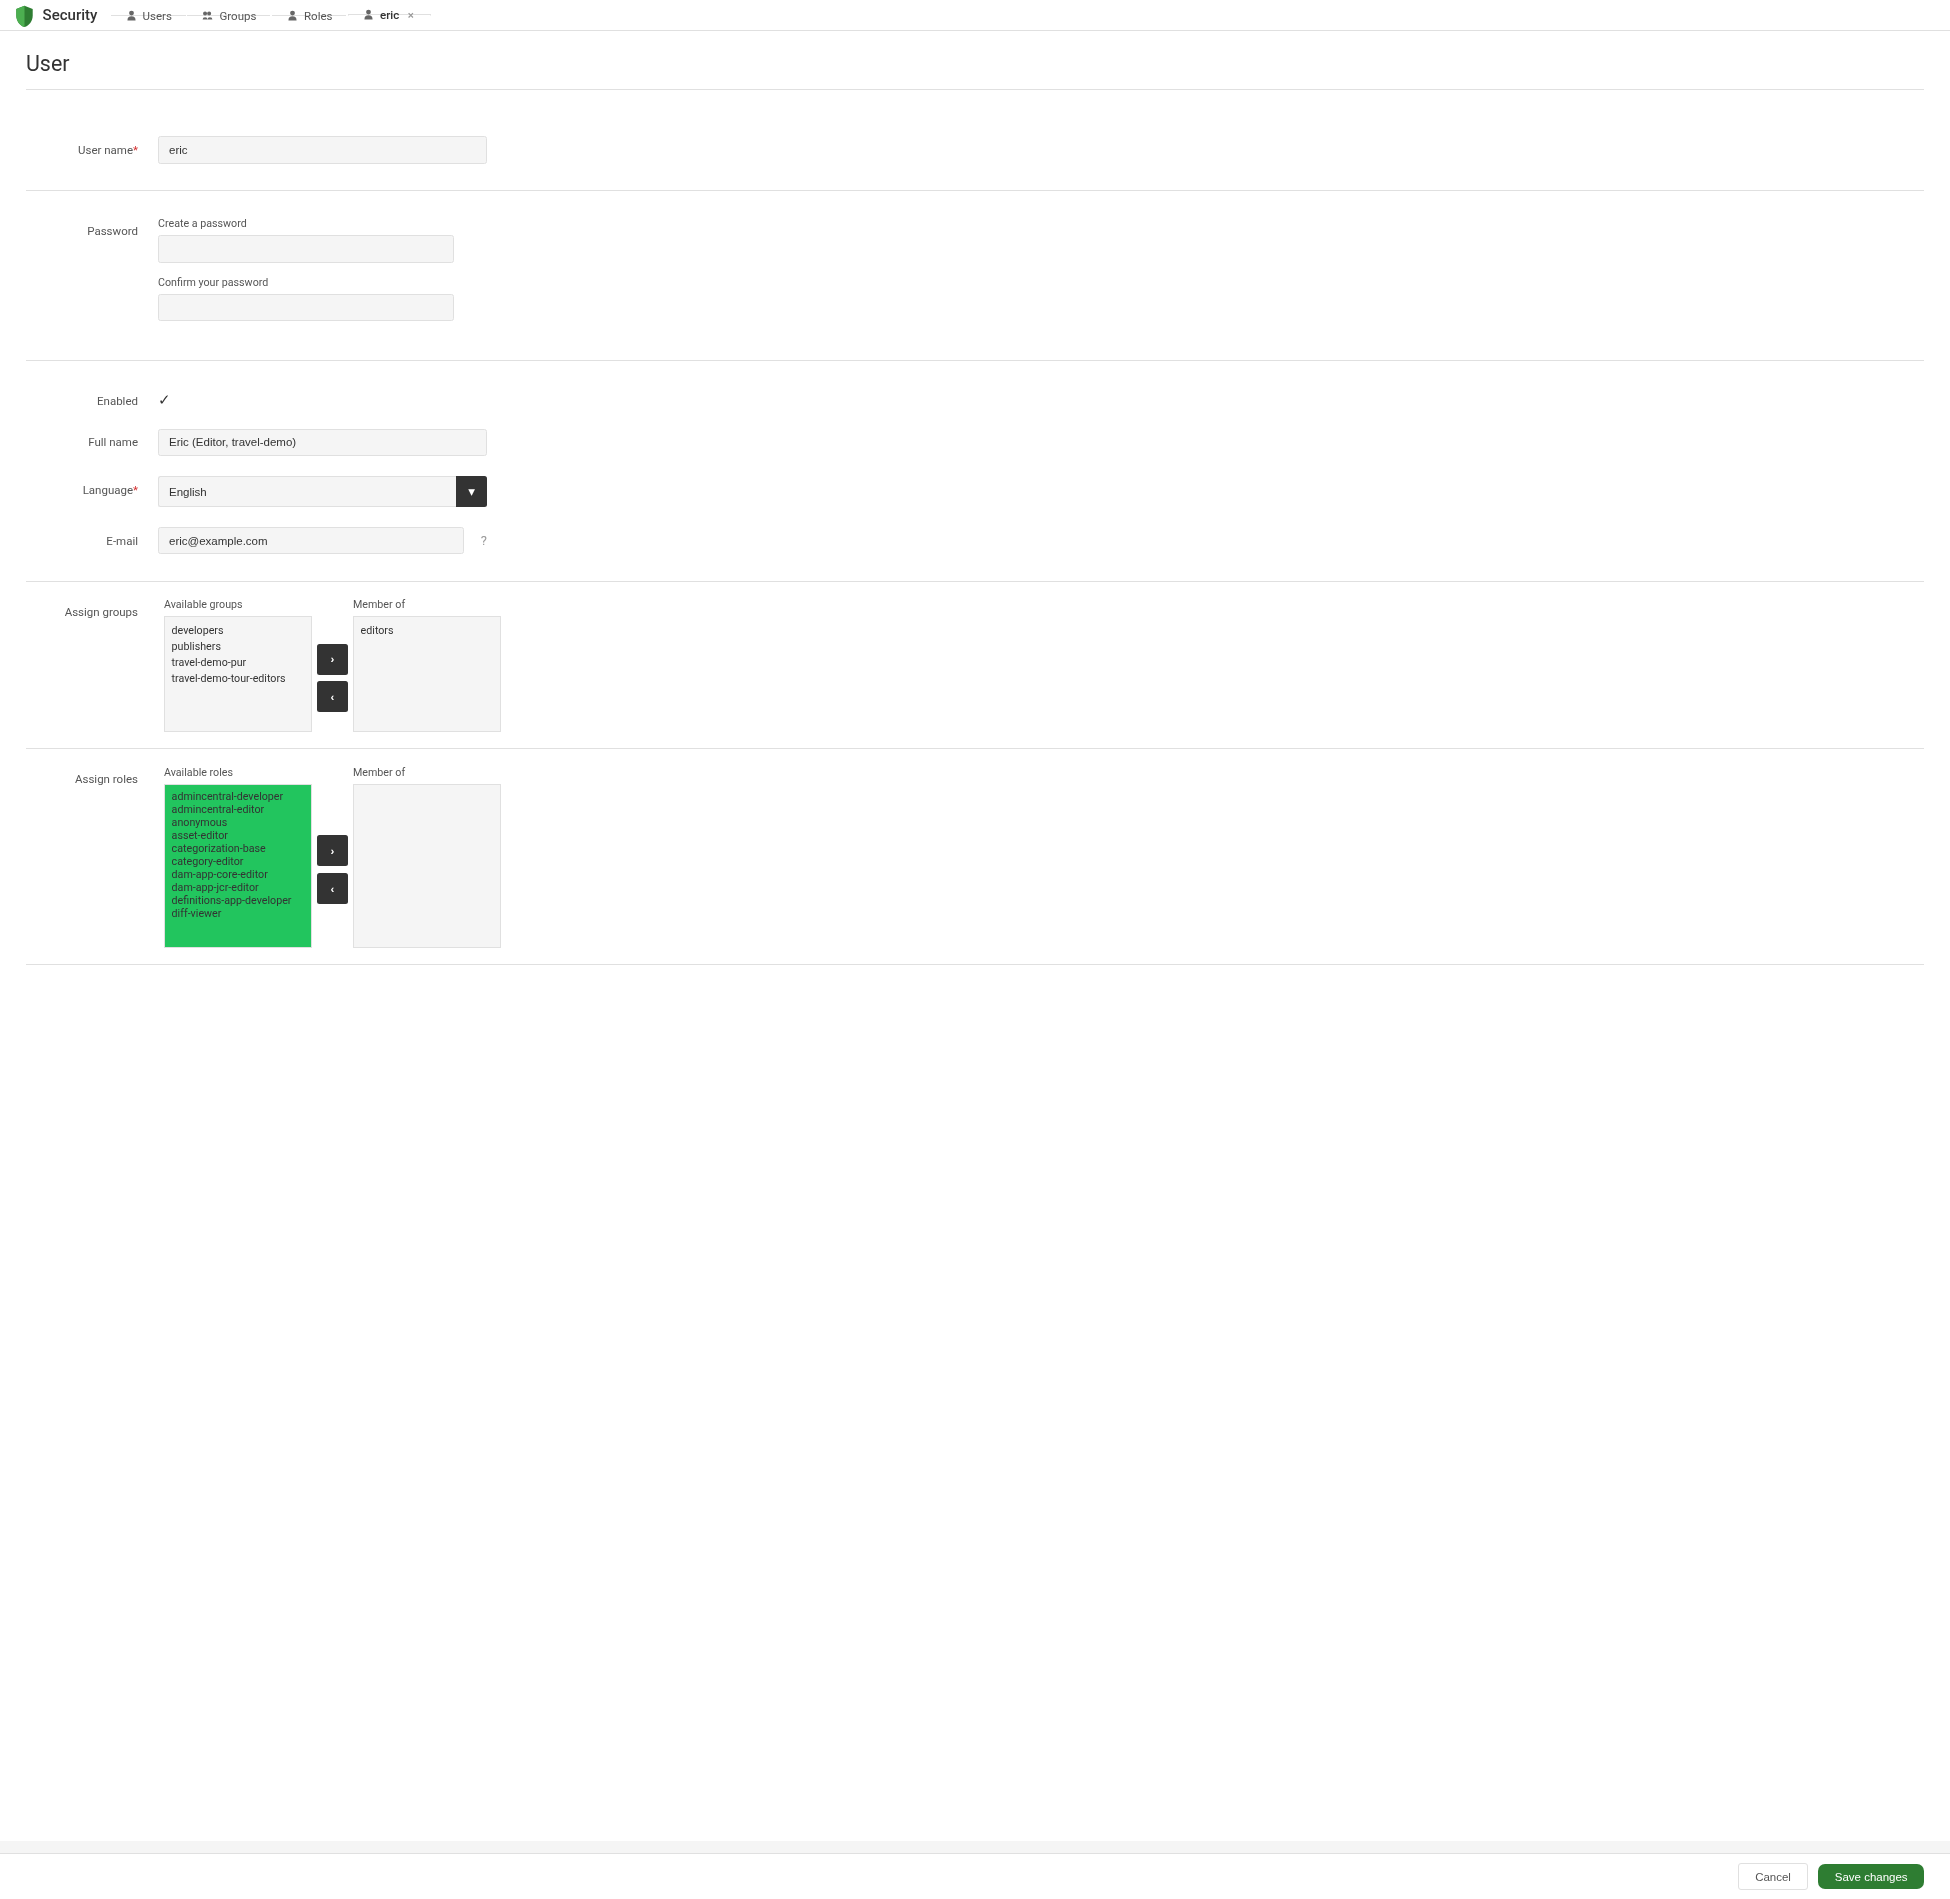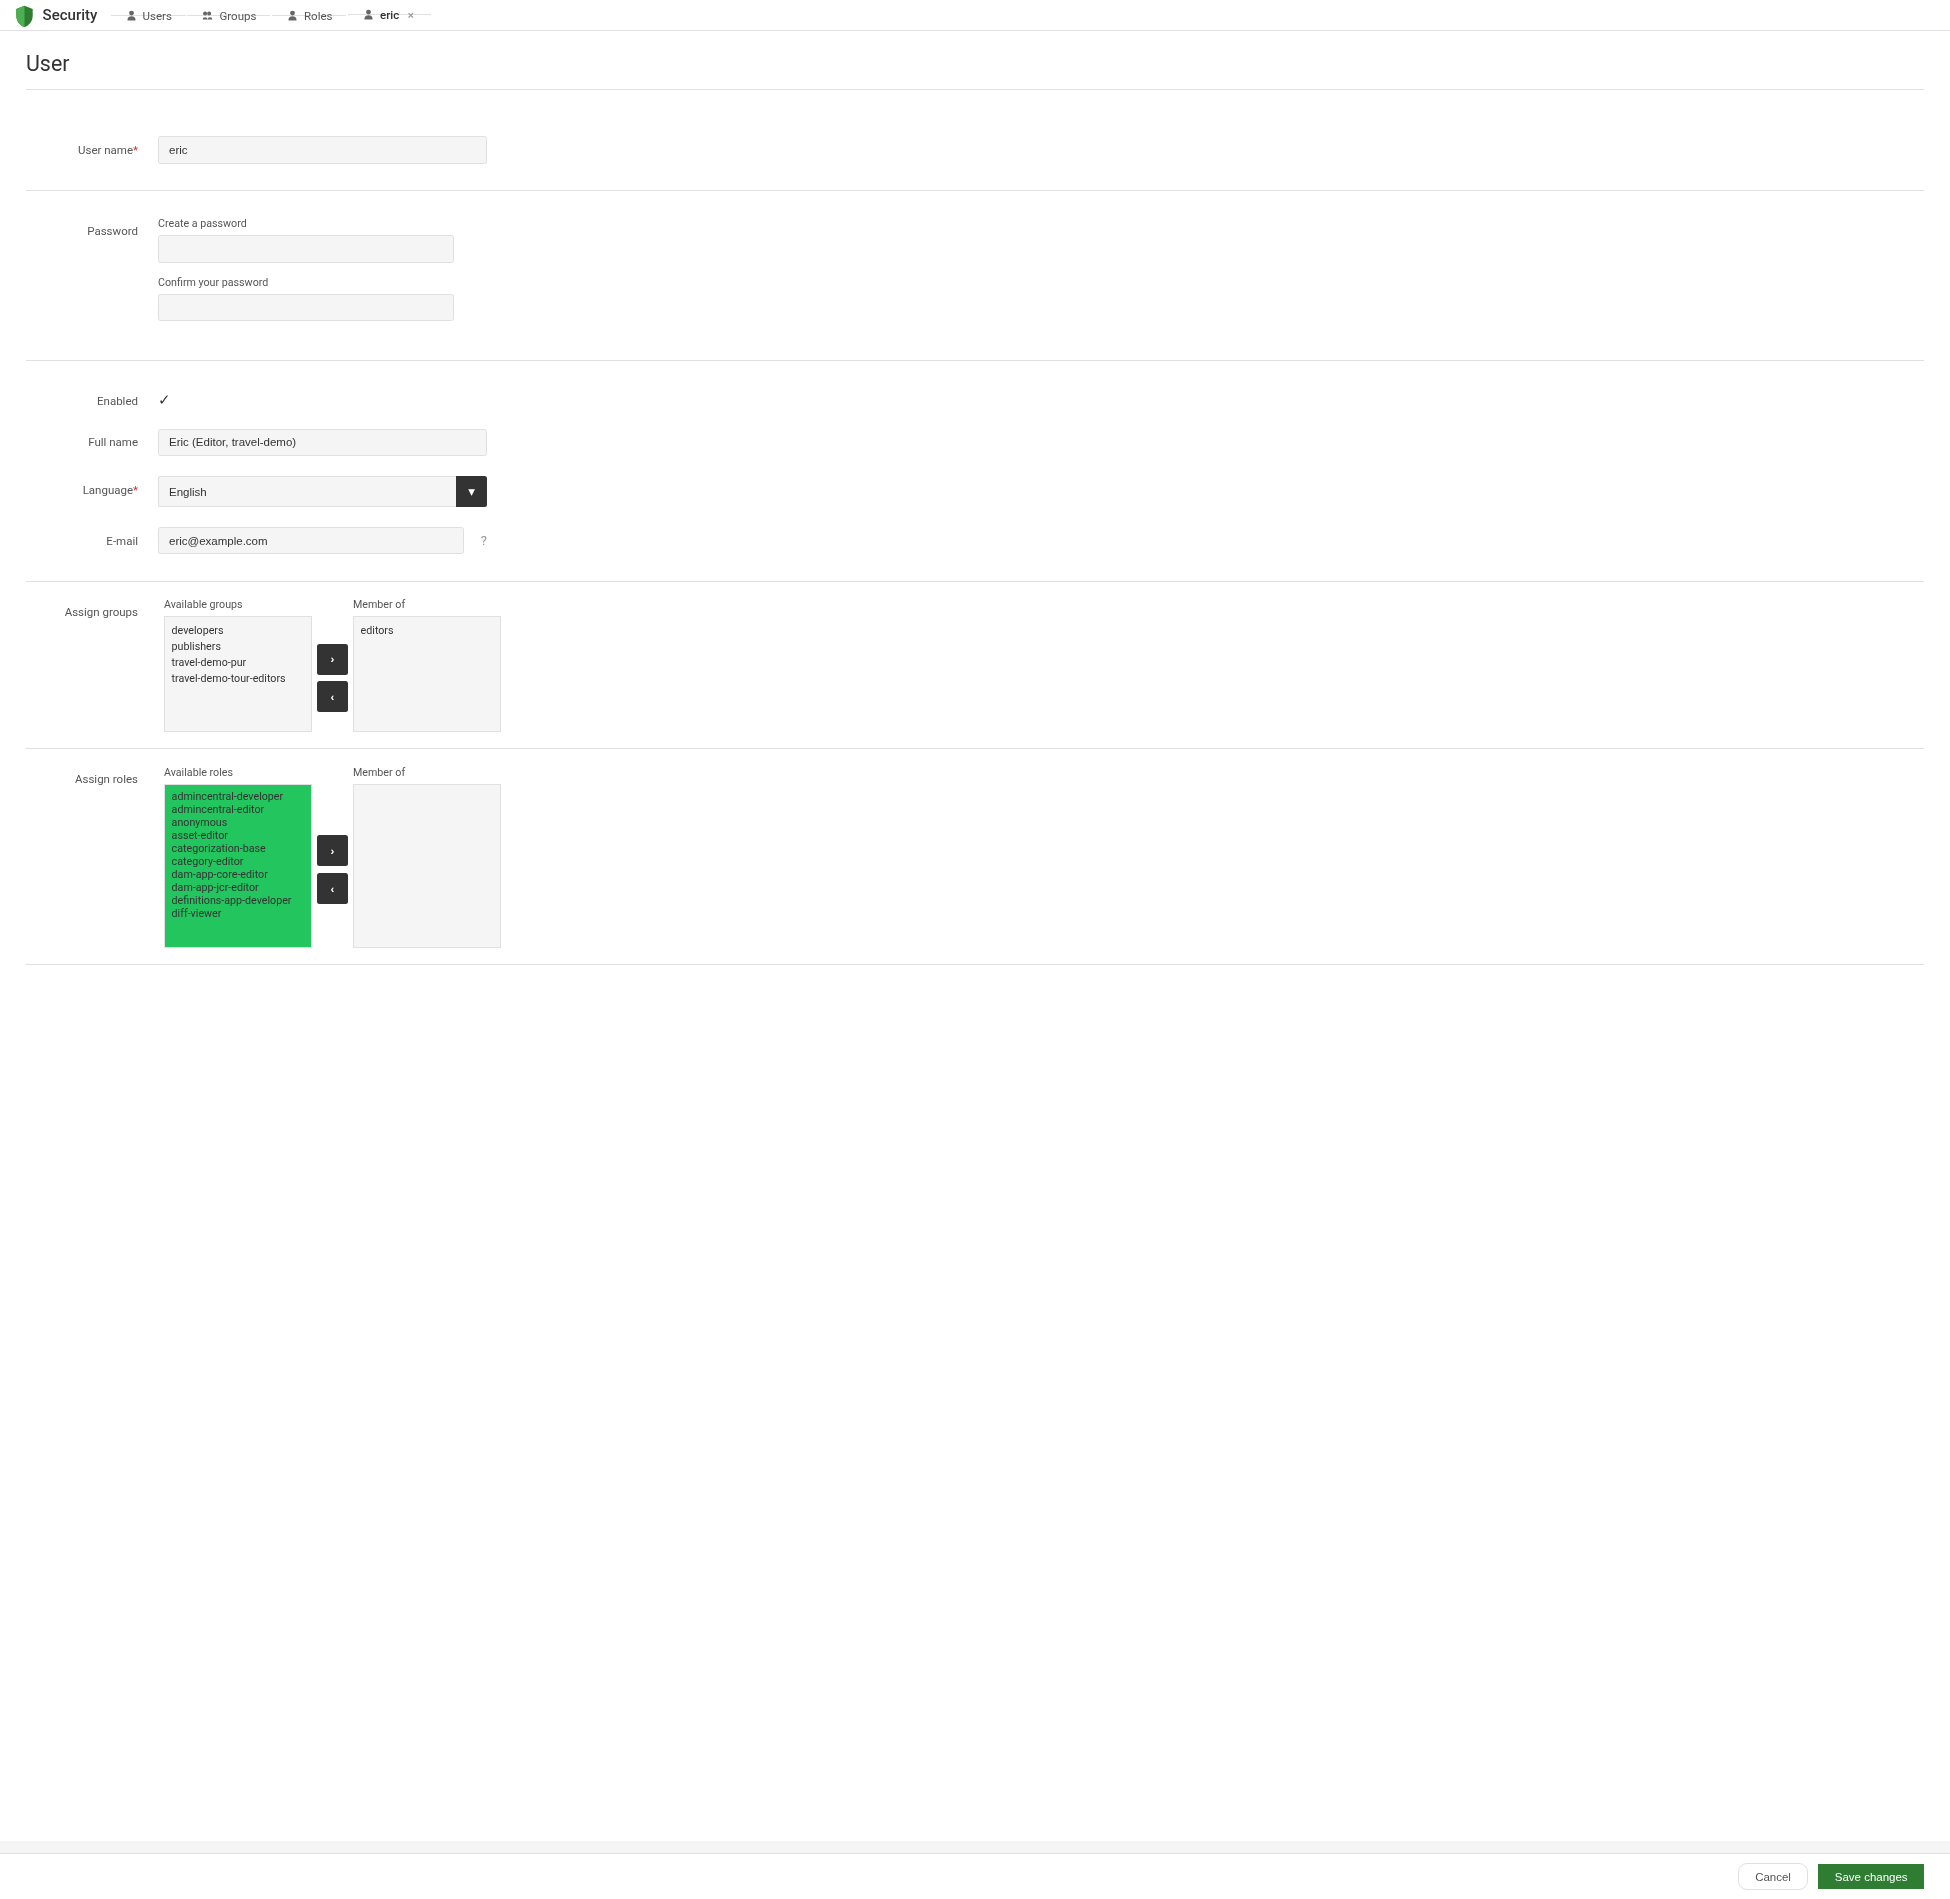--- a/index.html
+++ b/index.html
@@ -321,31 +321,31 @@
       align-items: center;
       justify-content: flex-end;
       padding: 0 26px;
       gap: 10px;
     }
 
     .btn-cancel {
       padding: 6.6px 16.4px;
       border: 0.8px solid #e0e0e0;
       background: #fff;
-      border-radius: 9px;
+      border-radius: 3px;
       cursor: pointer;
       font-size: 11.5px;
       color: #555;
     }
 
     .btn-save {
       padding: 6.6px 16.4px;
       border: none;
       background: #2e7d32;
-      border-radius: 0;
+      border-radius: 7px;
       cursor: pointer;
       font-size: 11.5px;
       color: #fff;
       font-weight: 500;
     }
   </style>
 </head>
 <body>
 
 <header class="app-header">

